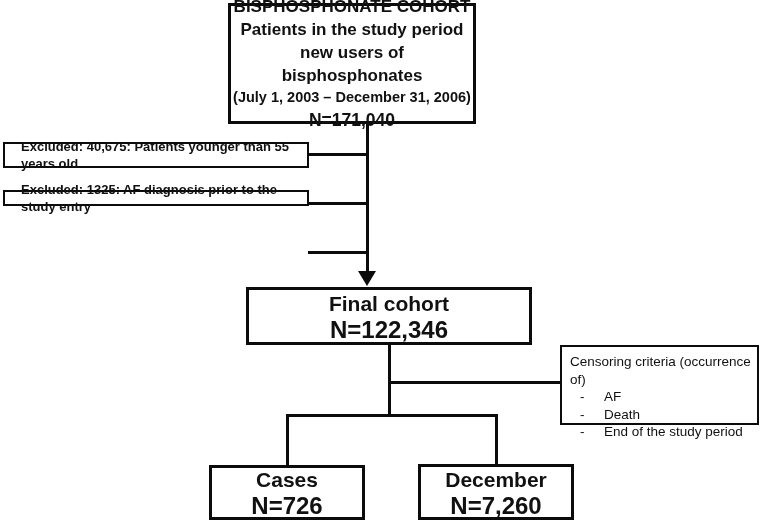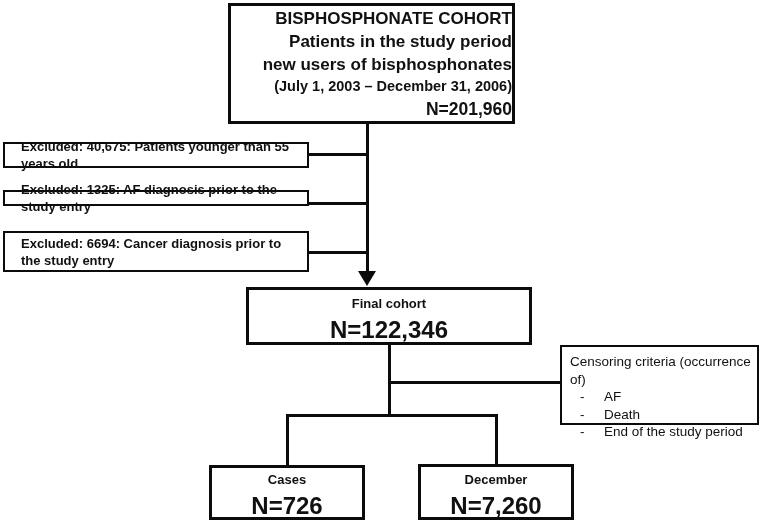--- a/index.html
+++ b/index.html
@@ -46,63 +46,60 @@
   
   .excl {
     justify-content: center;
     text-align: left;
     padding: 2px 16px;
     font-size: 13px;
     font-weight: 700;
     line-height: 17px;
   }
   
-  .title-line { font-size: 13px; font-weight: 600; line-height: 26px; }
+  .title-line { font-size: 21px; font-weight: 600; line-height: 26px; }
   .big-n      { font-size: 24px;   font-weight: 800; line-height: 25px; }
   
   .censor {
     justify-content: flex-start;
     text-align: left;
     padding: 6px 6px 4px 8px;
     font-size: 13.5px;
     font-weight: 400;
     line-height: 17.5px;
   }
   .cens-item { display: flex; }
   .cens-dash { width: 34px; padding-left: 10px; box-sizing: border-box; }
 </style>
 </head>
 <body>
 
 <div class="canvas">
 
-  <div class="fbox thick" style="left:228px; top:3px; width:287px; height:121px;align-items:flex-end;">
+  <div class="fbox thick" style="left:228px; top:3px; width:248px; height:121px;">
     <div class="top-line">BISPHOSPHONATE COHORT</div>
     <div class="top-line">Patients in the study period</div>
     <div class="top-line">new users of bisphosphonates</div>
     <div class="date-line">(July 1, 2003 – December 31, 2006)</div>
-    <div class="n-line">N=201,960</div>
+    <div class="n-line">N=171,040</div>
   </div>
 
   <div class="line" style="left:366px; top:124px; width:3px; height:148px;"></div>
   <div class="arrow-down" style="left:358px; top:271px;"></div>
 
   <div class="fbox excl" style="left:3px; top:142px; width:306px; height:26px;">
     <div>Excluded: 40,675: Patients younger than 55 years old</div>
   </div>
   <div class="line" style="left:308px; top:153px; width:59px; height:3px;"></div>
 
   <div class="fbox excl" style="left:3px; top:190px; width:306px; height:16px;align-items:flex-end;">
     <div>Excluded: 1325: AF diagnosis prior to the study entry</div>
   </div>
   <div class="line" style="left:308px; top:202px; width:59px; height:3px;"></div>
 
-  <div class="fbox excl" style="left:3px; top:231px; width:306px; height:41px;">
-    <div>Excluded: 6694: Cancer diagnosis prior to the study entry</div>
-  </div>
   <div class="line" style="left:308px; top:251px; width:59px; height:3px;"></div>
 
   <div class="fbox thick" style="left:246px; top:287px; width:286px; height:58px;">
     <div class="title-line">Final cohort</div>
     <div class="big-n">N=122,346</div>
   </div>
 
   <div class="line" style="left:388px; top:345px; width:3px; height:71px;"></div>
 
   <div class="line" style="left:390px; top:381px; width:170px; height:3px;"></div>

